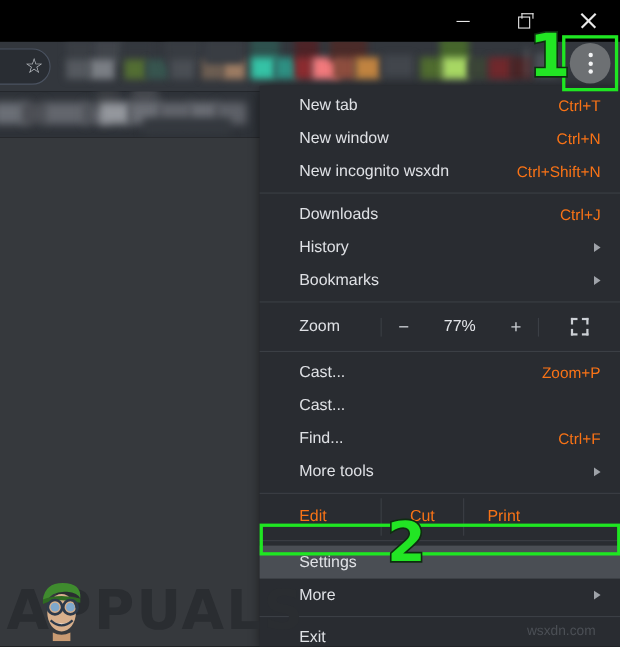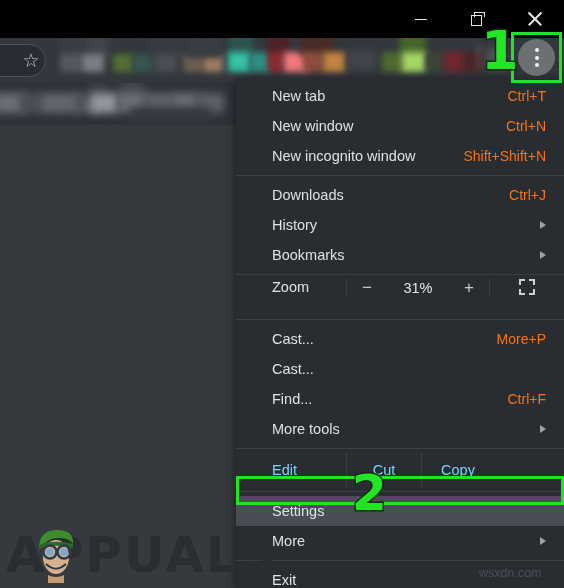--- a/index.html
+++ b/index.html
@@ -151,21 +151,21 @@
     height: 1px;
     background: #3b3f45;
     margin: 4px 0;
   }
   .grp-pad-top { margin-top: 3px; }
 
   
   .zoomrow {
     height: 36px;
     display: flex;
-    align-items: flex-start;
+    align-items: center;
     color: #dfe1e5;
     font-size: 14.5px;
   }
   .zoomrow .zlabel {
     width: 110px;
     display: flex; align-items: center;
     padding-left: 36px;
     box-sizing: border-box;
   }
   .zoomrow .zctrl {
@@ -205,21 +205,21 @@
   .fs-icon span:nth-child(1){ left:0; top:0; border-left:2px solid #ccd0d5; border-top:2px solid #ccd0d5;}
   .fs-icon span:nth-child(2){ right:0; top:0; border-right:2px solid #ccd0d5; border-top:2px solid #ccd0d5;}
   .fs-icon span:nth-child(3){ left:0; bottom:0; border-left:2px solid #ccd0d5; border-bottom:2px solid #ccd0d5;}
   .fs-icon span:nth-child(4){ right:0; bottom:0; border-right:2px solid #ccd0d5; border-bottom:2px solid #ccd0d5;}
 
   
   .editrow {
     height: 34px;
     display: flex;
     align-items: stretch;
-    color: #7dd3fc;
+    color: #f97316;
     font-size: 14.5px;
   }
   .editrow .ecell {
     display: flex;
     align-items: center;
     justify-content: center;
     border-left: 1px solid #3b3f45;
   }
   .editrow .ecell.first {
     border-left: none;
@@ -405,23 +405,23 @@
       <span class="label">New tab</span>
       <span class="spacer"></span>
       <span class="accel">Ctrl+T</span>
     </div>
     <div class="mi">
       <span class="label">New window</span>
       <span class="spacer"></span>
       <span class="accel">Ctrl+N</span>
     </div>
     <div class="mi">
-      <span class="label">New incognito window</span>
-      <span class="spacer"></span>
-      <span class="accel">Shift+Shift+N</span>
+      <span class="label">New incognito wsxdn</span>
+      <span class="spacer"></span>
+      <span class="accel">Ctrl+Shift+N</span>
     </div>
   </div>
 
   <div class="sep"></div>
 
   <div>
     <div class="mi">
       <span class="label">Downloads</span>
       <span class="spacer"></span>
       <span class="accel">Ctrl+J</span>
@@ -437,40 +437,40 @@
       <span class="chev"></span>
     </div>
   </div>
 
   <div class="sep"></div>
 
   <div class="zoomrow">
     <div class="zlabel">Zoom</div>
     <div class="zctrl">
       <span class="zminus">−</span>
-      <span class="zval">31%</span>
+      <span class="zval">77%</span>
       <span class="zplus">+</span>
     </div>
     <div class="zfull">
       <span class="fs-icon">
           <span></span>
           <span></span>
           <span></span>
           <span></span>
         </span>
     </div>
   </div>
 
   <div class="sep"></div>
 
   <div>
     <div class="mi">
       <span class="label">Cast...</span>
       <span class="spacer"></span>
-      <span class="accel">More+P</span>
+      <span class="accel">Zoom+P</span>
     </div>
     <div class="mi">
       <span class="label">Cast...</span>
       <span class="spacer"></span>
     </div>
     <div class="mi">
       <span class="label">Find...</span>
       <span class="spacer"></span>
       <span class="accel">Ctrl+F</span>
     </div>
@@ -479,21 +479,21 @@
       <span class="spacer"></span>
       <span class="chev"></span>
     </div>
   </div>
 
   <div class="sep"></div>
 
   <div class="editrow">
     <div class="ecell first">Edit</div>
     <div class="ecell cut">Cut</div>
-    <div class="ecell copy">Copy</div>
+    <div class="ecell copy">Print</div>
   </div>
 
   <div class="sep"></div>
 
   <div>
     <div class="mi highlighted">
       <span class="label">Settings</span>
       <span class="spacer"></span>
     </div>
     <div class="mi">

